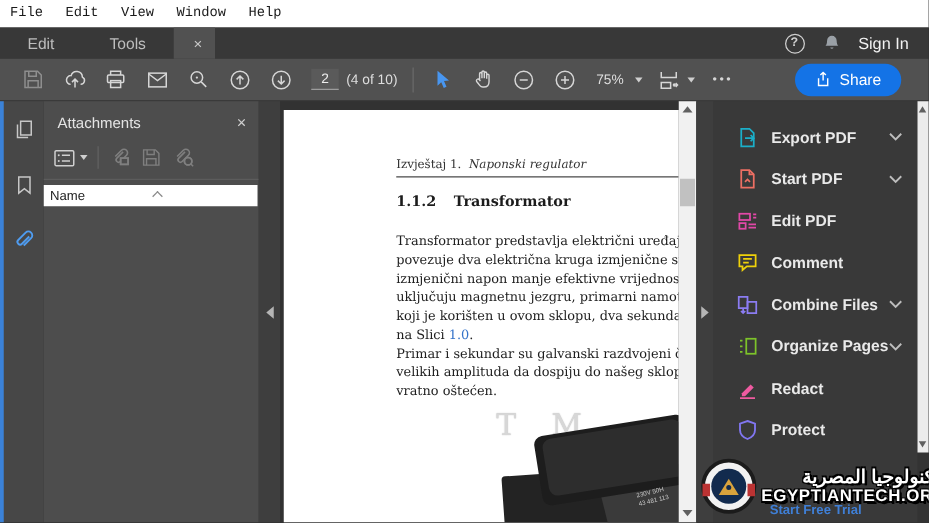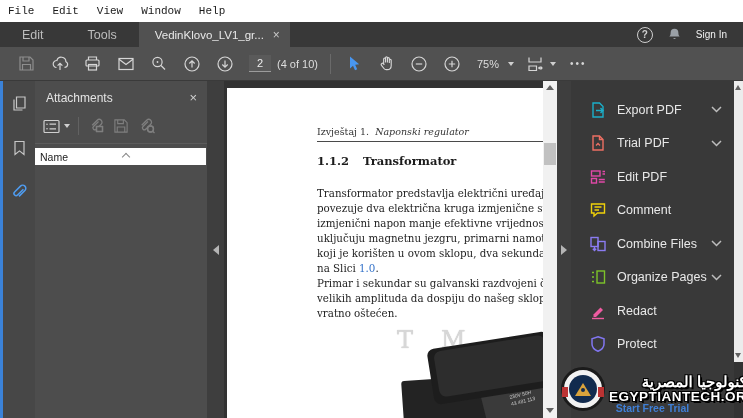--- a/index.html
+++ b/index.html
@@ -14,21 +14,21 @@
 
   
   .tabbar { position:absolute; left:0; top:22px; width:743px; height:25px;
     background:#383838; display:flex; align-items:stretch; }
   .tab { display:flex; align-items:center; padding:0 22px; font-size:12.5px; color:#bdbdbd; }
   .tab-doc { background:#515151; color:#e8e8e8; font-size:11.5px; padding:0 10px 0 16px; gap:9px; }
   .tab-doc .x { color:#c9c9c9; font-size:12px; }
   .tabbar-right { margin-left:auto; display:flex; align-items:center; gap:14px; padding-right:16px; }
   .help-circ { width:16px; height:16px; border:1.4px solid #cfcfcf; border-radius:50%;
     color:#cfcfcf; font-size:10px; display:flex; align-items:center; justify-content:center; font-weight:bold; }
-  .signin { color:#f2f2f2; font-size:10px; }
+  .signin { color:#f2f2f2; font-size:13px; }
 
   
   .toolbar { position:absolute; left:0; top:47px; width:743px; height:34px;
     background:#515151; border-bottom:1px solid #3a3a3a;
     display:flex; align-items:center; padding:0 10px; }
   .tbtn { width:33px; height:28px; display:flex; align-items:center; justify-content:center; color:#d6d6d6; }
   .tbtn.dim { color:#8e8e8e; }
   .tsep { width:1px; height:20px; background:#6a6a6a; margin:0 6px; }
   .pagebox { width:22px; height:17px; background:#5a5a5a; border-bottom:1px solid #9c9c9c;
     color:#eee; font-size:11px; text-align:center; border-top:none;border-left:none;border-right:none;
@@ -111,21 +111,21 @@
     border-right:4px solid transparent; border-top:5px solid #606060; }
   .pscroll { position:absolute; left:734px; top:0; width:9px; height:281px; background:#ececec; }
   .pscroll .caretU { left:1px; border-left-width:3.5px; border-right-width:3.5px; }
   .pscroll .caretD { left:1px; border-left-width:3.5px; border-right-width:3.5px; }
 
   
   .rpanel { position:absolute; left:571px; top:0; width:163px; height:337px; background:#393939;
     padding-top:12px; }
   .rp-item { height:33.5px; display:flex; align-items:center; padding:0 12px 0 17px; }
   .rp-icon { width:19px; height:19px; display:flex; align-items:center; justify-content:center; }
-  .rp-label { color:#e9e9e9; font-size:12.5px; margin-left:10px; white-space:nowrap; }
+  .rp-label { color:#e9e9e9; font-size:12.5px; margin-left:10px; white-space:nowrap;font-weight:bold; }
   .rp-chevron { margin-left:auto; color:#bdbdbd; display:flex; }
 
   .trial { position:absolute; left:571px; top:402px; width:163px; text-align:center;
     color:#3f7fd6; font-size:10.5px; }
 
   
   .wmk { position:absolute; left:561px; top:367px; width:182px; height:44px; display:flex;
     align-items:center; gap:4px; pointer-events:none; }
   .wmk-logo { position:relative; width:44px; height:44px; border-radius:50%;
     background:#f2f2f2; border:3px solid #1b1b1b; flex:0 0 auto;
@@ -155,21 +155,20 @@
     <span>Edit</span>
     <span>View</span>
     <span>Window</span>
     <span>Help</span>
   </div>
 
   <div class="tabbar">
     <div class="tab">Edit</div>
     <div class="tab">Tools</div>
     <div class="tab tab-doc">
-      <span>VedinKlovo_LV1_gr...</span>
       <span class="x">×</span>
     </div>
     <div class="tabbar-right">
       <div class="help-circ">?</div>
       <span>
         <svg width="15" height="15" viewBox="0 0 18 18">
             <path d="M9 2a4.6 4.6 0 0 1 4.6 4.6c0 3.1.9 4.1 1.6 4.9H2.8c.7-.8 1.6-1.8 1.6-4.9A4.6 4.6 0 0 1 9 2z" fill="#9aa0a6"></path>
             <path d="M7.4 13.2a1.7 1.7 0 0 0 3.2 0z" fill="#9aa0a6"></path>
           </svg>
       </span>
@@ -251,20 +250,29 @@
     <span class="caret-dn" style="margin:0 8px 0 6px;"></span>
     <span class="tbtn" style="width:26px;">
       <svg width="18" height="18" viewBox="0 0 18 18" fill="none" stroke="currentColor" stroke-width="1.2">
           <path d="M3 2.5v4.5h12V2.5"></path>
           <path d="M3 15.5v-4.5h7.5v4.5z"></path>
           <path d="M12.5 13h3.5M14.5 11.5L16 13l-1.5 1.5M12.5 13l1.2-1.2M12.5 13l1.2 1.2"></path>
         </svg>
     </span>
     <span class="caret-dn" style="margin:0 6px 0 2px;"></span>
     <span class="ellipsis">•••</span>
+    <div class="share-btn">
+      <span>
+        <svg width="13" height="13" viewBox="0 0 16 16" fill="none" stroke="#fff" stroke-width="1.4">
+            <path d="M8 1.5V9M5.3 3.8L8 1.2l2.7 2.6"></path>
+            <path d="M3.5 7v7h9V7"></path>
+          </svg>
+      </span>
+      <span>Share</span>
+    </div>
   </div>
 
   <div class="main">
 
     <div class="navstrip">
       <span class="nicon">
         <svg width="17" height="17" viewBox="0 0 17 17" fill="none" stroke="currentColor" stroke-width="1.2">
             <path d="M5.5 2H14v11H5.5z"></path>
             <path d="M3 4.5V15h8.5"></path>
           </svg>
@@ -391,21 +399,21 @@
           </span>
       </div>
       <div class="rp-item">
         <span class="rp-icon" style="color: rgb(237, 111, 99);">
           <svg width="18" height="18" viewBox="0 0 18 18" fill="none" stroke="currentColor" stroke-width="1.4">
               <path d="M10.5 2H4v14h10V5.5L10.5 2z"></path>
               <path d="M10.5 2v3.5H14"></path>
               <path d="M7 11.5l2-2 2 2" fill="none"></path>
             </svg>
         </span>
-        <span class="rp-label">Trial PDF</span>
+        <span class="rp-label">Start PDF</span>
         <span class="rp-chevron">
             <svg width="11" height="7" viewBox="0 0 11 7" fill="none" stroke="currentColor" stroke-width="1.5">
               <path d="M1 1l4.5 4.5L10 1"></path>
             </svg>
           </span>
       </div>
       <div class="rp-item">
         <span class="rp-icon" style="color: rgb(226, 72, 168);">
           <svg width="18" height="18" viewBox="0 0 18 18" fill="none" stroke="currentColor" stroke-width="1.4">
               <rect x="2.5" y="3" width="8.5" height="5"></rect>

